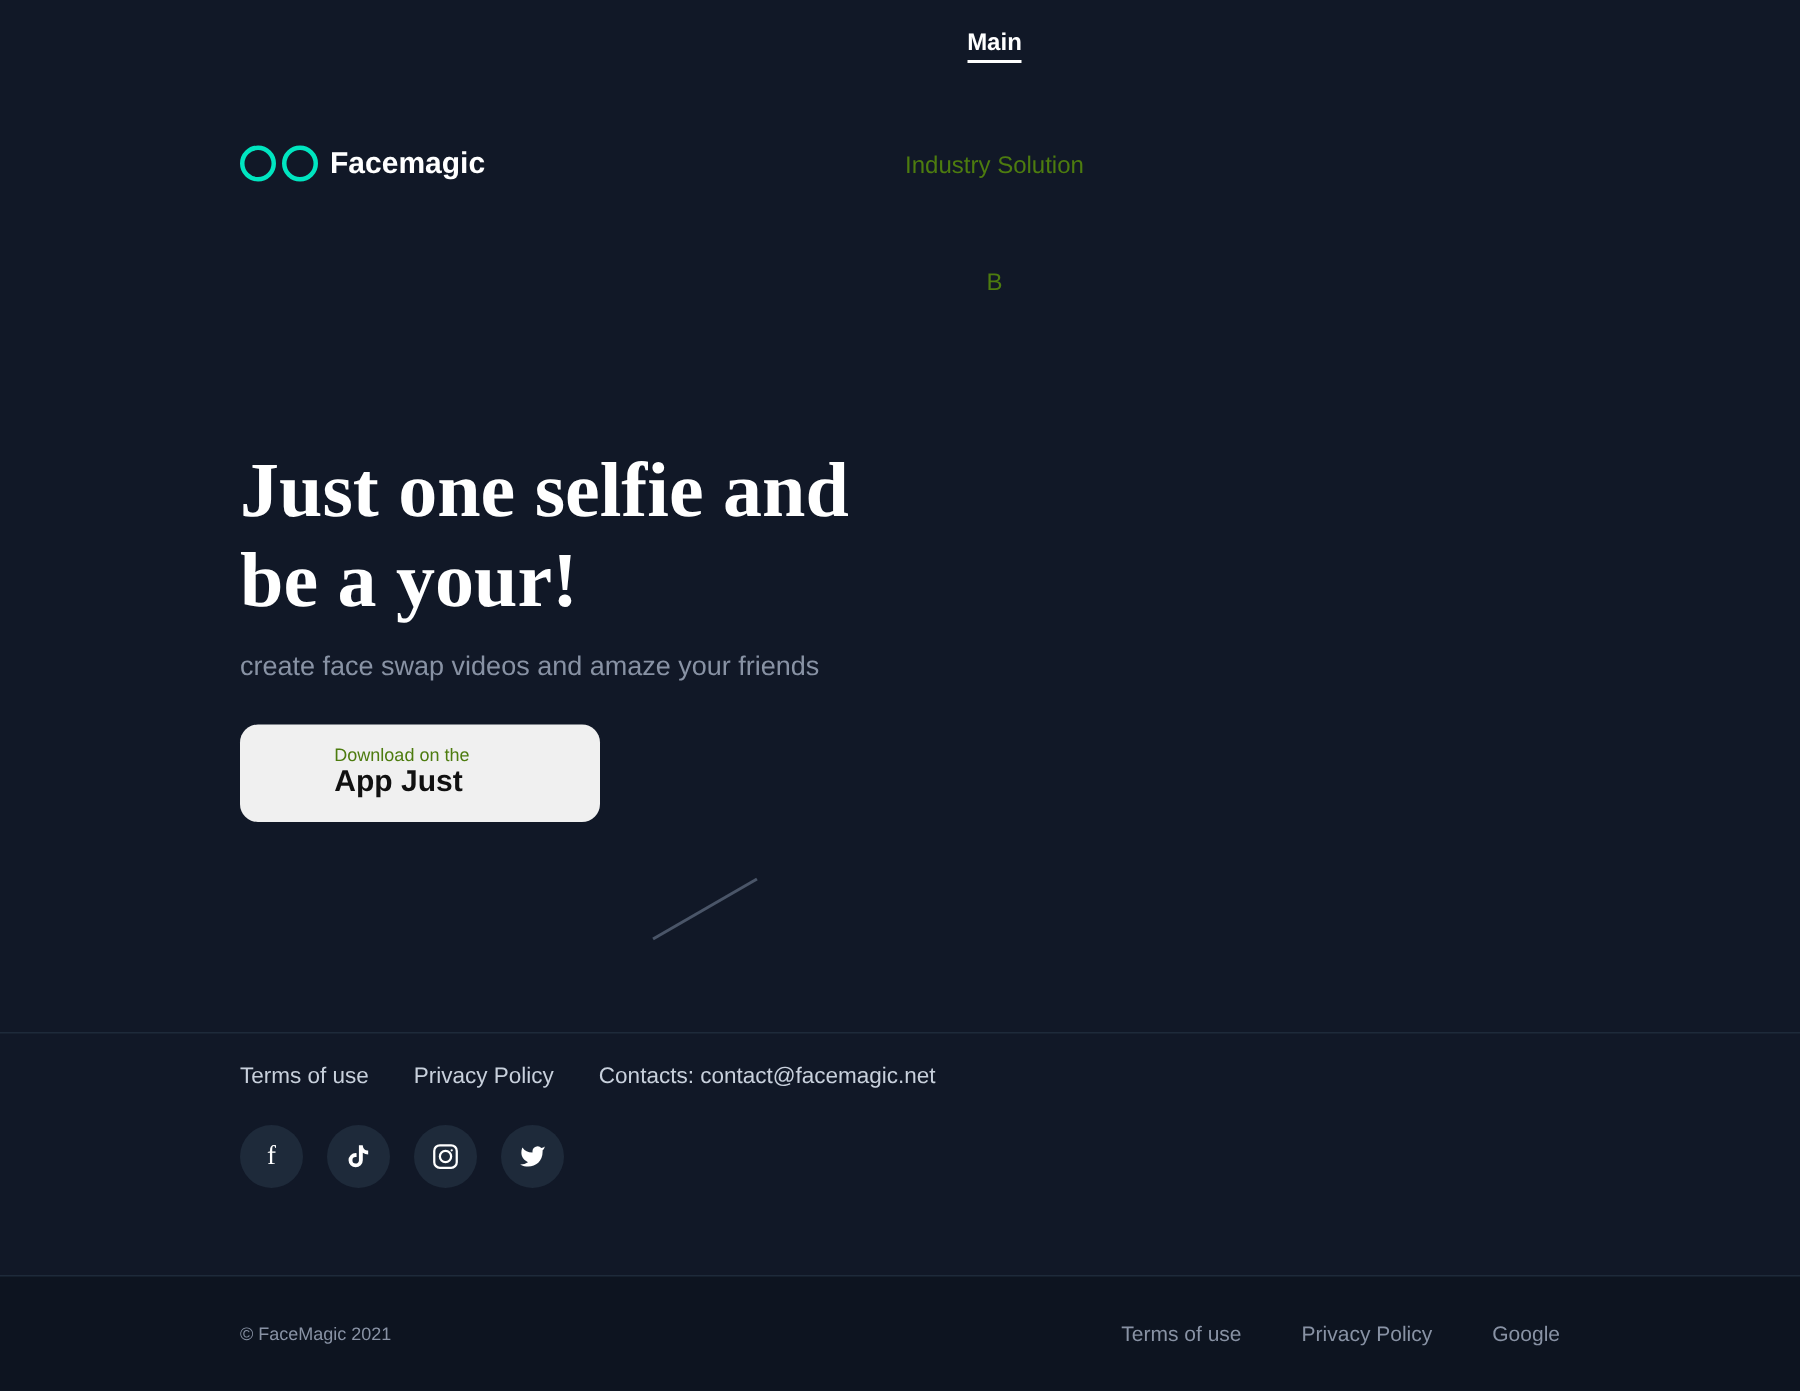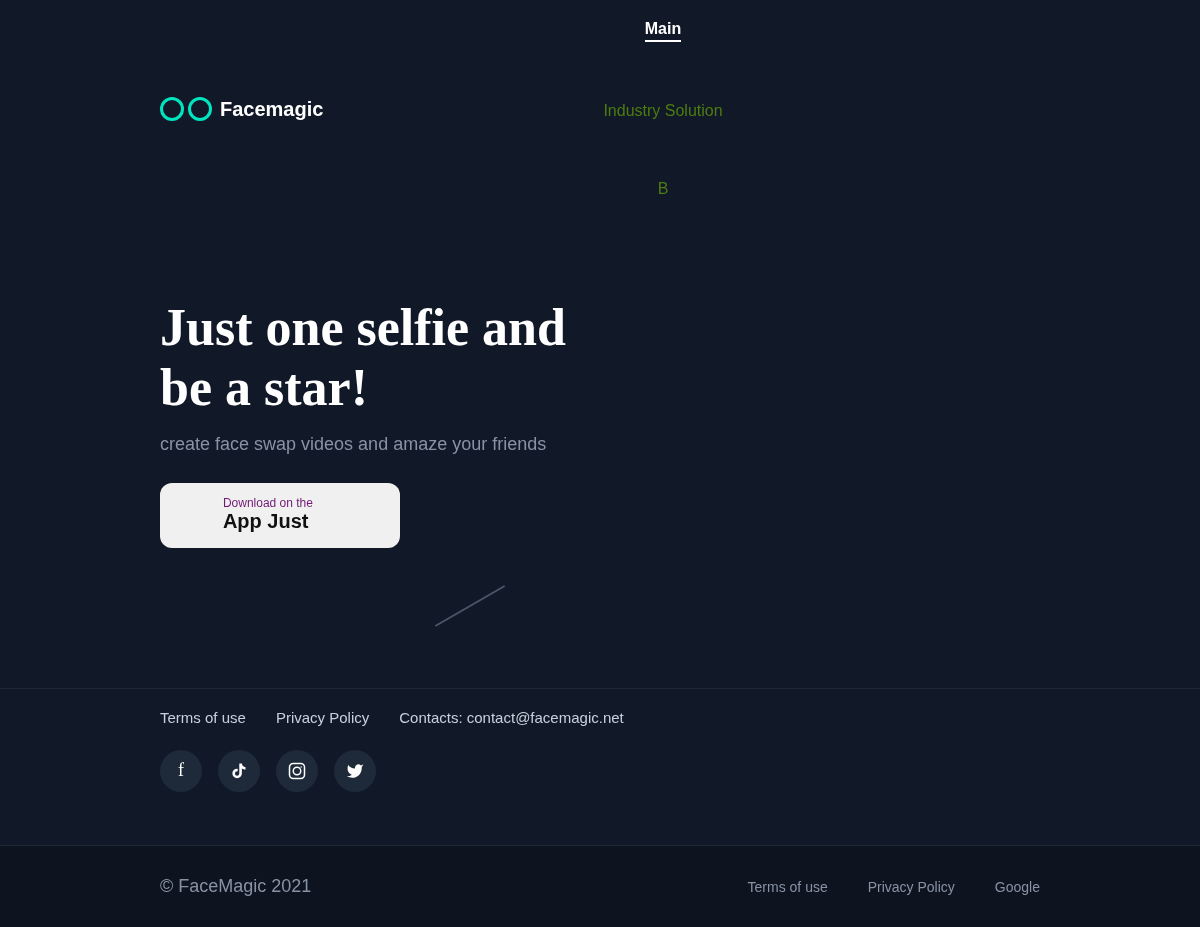--- a/index.html
+++ b/index.html
@@ -125,21 +125,21 @@
     }
 
     .store-btn-text {
       display: flex;
       flex-direction: column;
       text-align: left;
     }
 
     .store-btn-small {
       font-size: 12px;
-      color: #701a75;
+      color: #4d7c0f;
       font-family: Arial, sans-serif;
       line-height: 1;
     }
 
     .store-btn-large {
       font-size: 20px;
       font-weight: 700;
       color: #111111;
       font-family: Arial, sans-serif;
       line-height: 1.2;
@@ -213,21 +213,21 @@
       left: 0;
       right: 0;
       padding: 30px 160px;
       display: flex;
       align-items: center;
       border-top: 1px solid #1e2a3a;
       background: #0d1420;
     }
 
     .copyright {
-      font-size: 18px;
+      font-size: 12px;
       color: #8892a4;
       font-family: Arial, sans-serif;
     }
 
     .footer-bottom-links {
       display: flex;
       gap: 40px;
       margin-left: auto;
     }
 
@@ -274,21 +274,21 @@
   <div class="nav-links">
     <a class="nav-link active">Main</a>
     <a class="nav-link muted">Industry Solution</a>
     <a class="nav-link muted">B</a>
   </div>
 </nav>
 
 <main class="main-content">
   <h1 class="hero-title">
     <span>Just one selfie and</span><br>
-    <span>be a star!</span>
+    <span>be a your!</span>
   </h1>
   <p class="hero-subtitle">create face swap videos and amaze your friends</p>
 
   <div class="store-buttons">
 
     <a class="store-btn">
       <span class="store-btn-icon"></span>
       <div class="store-btn-text">
         <span class="store-btn-small">Download on the</span>
         <span class="store-btn-large">App Just</span>

